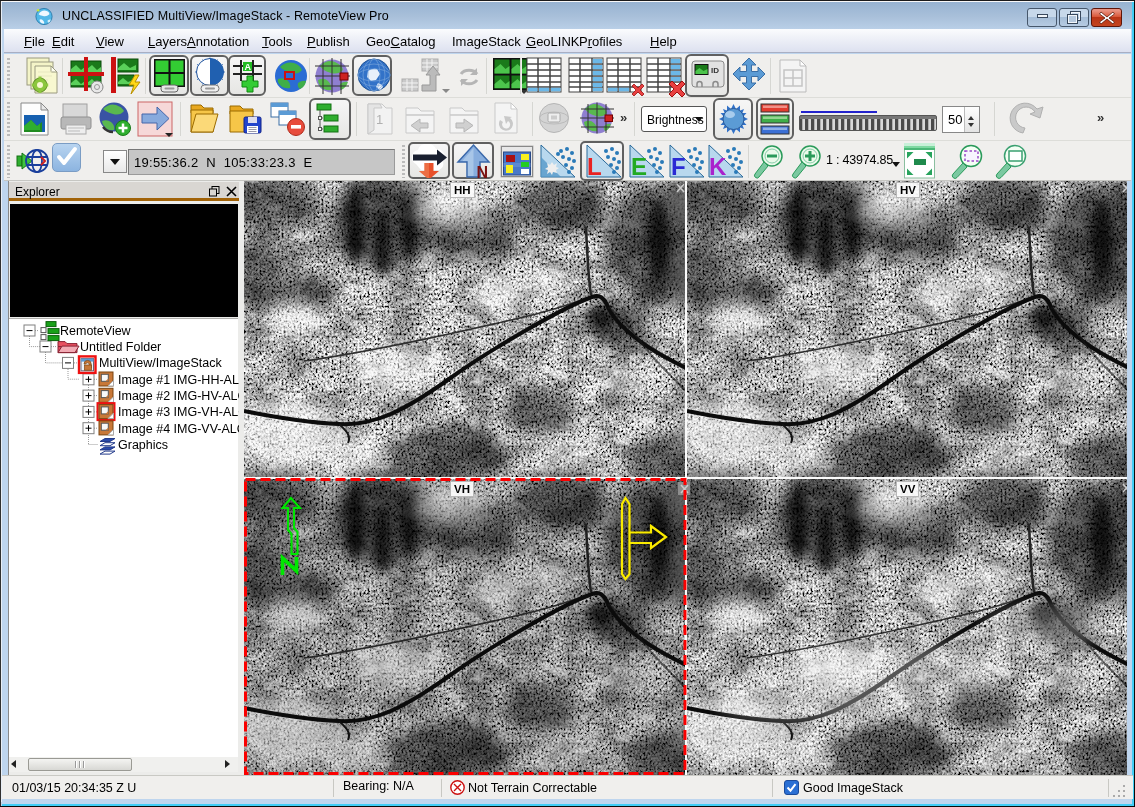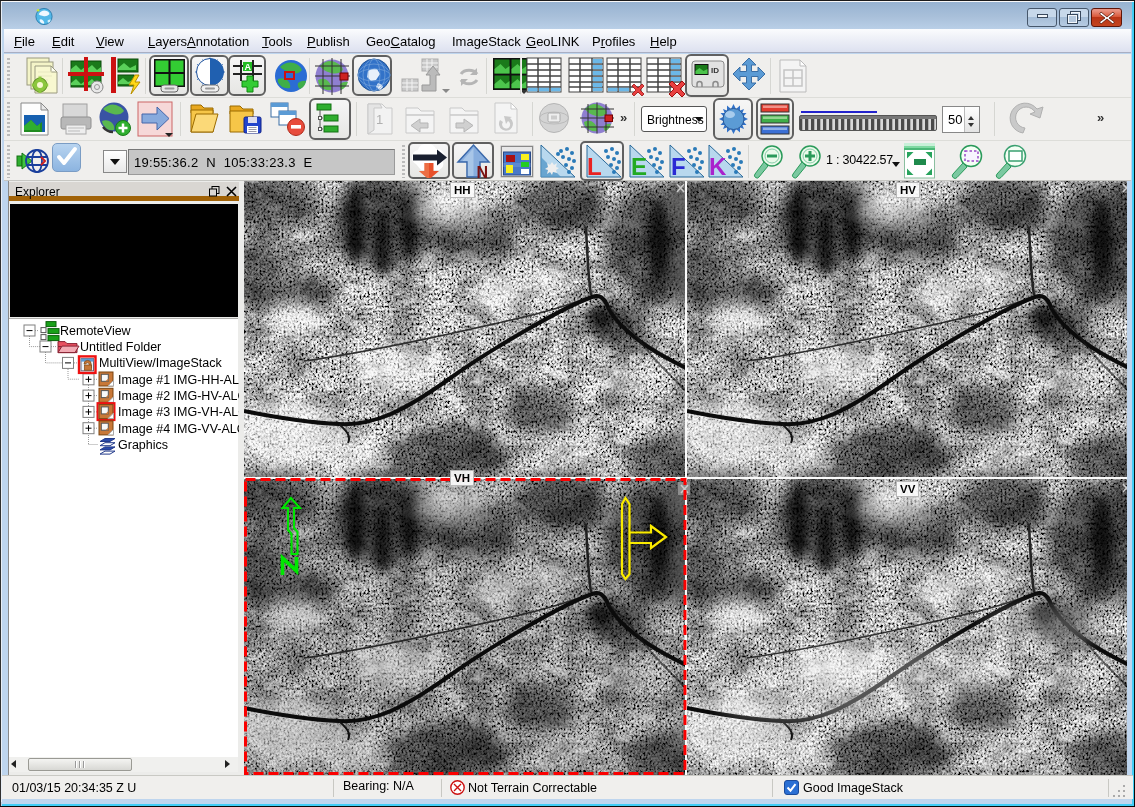--- a/index.html
+++ b/index.html
@@ -27,34 +27,35 @@
 #menu u{text-decoration:underline}
 
 #tbs{left:4px;top:54px;width:1127px;height:127px;background:#f0efed}
 .tbrow-sep{position:absolute;left:0;width:1127px;height:1px;background:#ddddd9}
 .handle{position:absolute;width:3px;background-image:repeating-linear-gradient(#bbb 0 2px,#f0efed 2px 4px)}
 .vsep{position:absolute;width:2px;background:linear-gradient(90deg,#c9c9c4,#fdfdfc)}
 .tbtn{position:absolute;border:2px solid #606060;border-radius:6px;background:linear-gradient(#f6f6f6,#e6e6e4)}
 .ico{position:absolute}
 
 #panel{left:8px;top:181px;width:236px;height:594px;background:#ececea;border-left:1px solid #898989}
-#exphead{left:9px;top:182px;width:230px;height:19px;background:#d9d6d2;border-bottom:5px solid #a16207;font-size:12px;color:#000}
+#exphead{left:9px;top:182px;width:230px;height:19px;background:#d9d6d2;border-bottom:3px solid #a16207;font-size:12px;color:#000}
 #blackbox{left:10px;top:204px;width:228px;height:113px;background:#000}
 #treebg{left:9px;top:318px;width:229px;height:439px;background:#fff;border-top:1px solid #b0b0ae}
 #hscroll{left:9px;top:757px;width:229px;height:15px;background:#f0f0ee}
 
 #status{left:2px;top:775px;width:1131px;height:24px;background:#f0efed;border-top:1px solid #c9c9c4;font-size:12.5px;color:#000}
 #status .sep{position:absolute;top:3px;width:1px;height:18px;background:#c8c8c3}
 
 #view{left:244px;top:181px;width:883px;height:594px;background:#777;overflow:hidden}
 .qlabel{position:absolute;background:rgba(252,252,252,0.92);border:1px solid #b8b8b8;color:#000;font-size:11.5px;font-weight:bold;line-height:12px;padding:1px 3px;z-index:30}
 </style></head>
 <body>
 <div id="win">
   <div class="abs" id="title">
+      <span class="txt">UNCLASSIFIED MultiView/ImageStack - RemoteView Pro</span>
     <svg style="position:absolute;left:33px;top:5px" width="18" height="19" viewBox="0 0 20 21">
       <circle cx="10" cy="10.5" r="9" fill="#52b8e8" stroke="#2a7aaa"></circle>
       <path d="M4 8 q3 -5 8 -4 q4 1 4 4 q-3 3 -7 2 q-4 -1 -5 -2z" fill="#eef8ff"></path>
       <path d="M5 14 q2 -1 4 1 q2 2 1 3.5 q-3 0 -4 -1.5 q-1 -1.5 -1 -3z" fill="#eef8ff"></path>
       <path d="M14 15 q2 -1.5 3.5 -1 q-0.5 2.5 -2.5 3.5 q-1.5 -1 -1 -2.5z" fill="#d8f0fa"></path>
       <circle cx="3.5" cy="3.5" r="1.4" fill="#c8e834"></circle>
     </svg>
   </div>
   <div class="abs" id="topline"></div>
     <div class="abs" id="topline2"></div>
@@ -70,31 +71,31 @@
   <div class="cap" id="bmax" style="top:8px">
       <div class="g" style="left:11px;top:3px;width:9px;height:8px;border:1.5px solid #f2f6fa;outline:1px solid #38485c"></div>
       <div class="g" style="left:8px;top:6px;width:9px;height:8px;border:1.5px solid #f2f6fa;outline:1px solid #38485c;background:#b6c9de"></div>
     </div>
   <div class="cap" id="bclose" style="top:8px">
       <svg style="position:absolute;left:7px;top:2px" width="16" height="14" viewBox="0 0 16 14">
         <path d="M2 1 L8 6 L14 1 L15.5 3 L10 7 L15.5 11 L14 13 L8 8 L2 13 L0.5 11 L6 7 L0.5 3 Z" fill="#fafcfe" stroke="#5c1a0a" stroke-width="0.8"></path>
       </svg>
     </div>
   <div class="abs" id="menu">
-    <span style="left:10px"><u>F</u>ile</span>
+    <span style="left:20px"><u>F</u>ile</span>
     <span style="left:48px"><u>E</u>dit</span>
     <span style="left:92px"><u>V</u>iew</span>
     <span style="left:144px"><u>L</u>ayers</span>
     <span style="left:183px"><u>A</u>nnotation</span>
     <span style="left:258px"><u>T</u>ools</span>
     <span style="left:303px"><u>P</u>ublish</span>
     <span style="left:362px">Geo<u>C</u>atalog</span>
     <span style="left:448px">ImageStack</span>
     <span style="left:522px"><u>G</u>eoLINK</span>
-    <span style="left:588px">P<u>r</u>ofiles</span>
+    <span style="left:575px">P<u>r</u>ofiles</span>
     <span style="left:646px"><u>H</u>elp</span>
   </div>
   <div class="abs" id="tbs">
     <div class="tbrow-sep" style="top:43px"></div>
     <div class="tbrow-sep" style="top:86px"></div>
       <div class="tbrow-sep" style="top:126px;background:#c6c6c2"></div>
     <div id="iconlayer">
 
 <div class="handle" style="left:3px;top:4px;height:36px"></div>
 <svg class="ico" style="left:19px;top:2px" width="40" height="40" viewBox="0 0 40 40">
@@ -577,21 +578,21 @@
  <rect x="16" y="11.5" width="10" height="3" fill="#2a9a5a"></rect>
  <path d="M13 19 l-9 12 a2.5 2.5 0 0 0 4 3 l9 -11 z" fill="#7ac8a0" stroke="#2a9a5a"></path>
 </svg>
 <svg class="ico" style="left:785px;top:89px" width="37" height="37" viewBox="0 0 37 37">
  <circle cx="21" cy="13" r="10" fill="#eafaea" stroke="#2a9a5a" stroke-width="1.5"></circle>
           <circle cx="21" cy="13" r="7" fill="none" stroke="#88ccaa"></circle>
  <rect x="16" y="11.5" width="10" height="3" fill="#2a9a5a"></rect>
           <rect x="19.5" y="8" width="3" height="10" fill="#2a9a5a"></rect>
  <path d="M13 19 l-9 12 a2.5 2.5 0 0 0 4 3 l9 -11 z" fill="#7ac8a0" stroke="#2a9a5a"></path>
 </svg>
-<div style="position:absolute;left:822px;top:99px;font-size:12.5px;color:#000;letter-spacing:-0.2px">1 : 30422.57</div>
+<div style="position:absolute;left:822px;top:99px;font-size:12.5px;color:#000;letter-spacing:-0.2px">1 : 43974.85</div>
 <div style="position:absolute;left:888px;top:108px;width:0;height:0;border:4px solid transparent;border-top:5px solid #111"></div>
 <svg class="ico" style="left:899px;top:88px" width="33" height="38" viewBox="0 0 33 38">
  <rect x="1.5" y="3" width="30" height="33" fill="#fff" stroke="#8abf9f"></rect>
  <path d="M1 1 h31 v7 h-31 z" fill="#7fd9a2"></path>
           <path d="M1 1 h31 v3 h-31 z" fill="#c8f0d8"></path>
           <path d="M1 6 h31 v2 h-31 z" fill="#4cb878"></path>
  <rect x="11" y="17" width="12" height="6" fill="#1f8a4c"></rect>
  <g fill="#27a35c">
             <path d="M4 10 l6.5 0 -6.5 6.5 z M29 10 l0 6.5 -6.5 -6.5 z M4 33 l0 -6.5 6.5 6.5 z M29 33 l-6.5 0 6.5 -6.5 z"></path>
           </g>
@@ -818,21 +819,21 @@
   <path d="M38.5 394 L38.5 377 L52.5 390 L52.5 376" stroke-width="3.6"></path>
 </g>
 <g fill="none" stroke="#f0e000" stroke-width="2.2">
   <path d="M381.5 317 L378 323 L378 393 L381.5 398 L385.5 393 L385.5 323 Z"></path>
   <path d="M385.5 351.5 L407 351.5 L407 345 L422 356 L407 367 L407 362 L385.5 362"></path>
 </g>
 </svg>
   </div>
   <div class="qlabel" style="left:450px;top:182px">HH</div>
   <div class="qlabel" style="left:896px;top:182px">HV</div>
-  <div class="qlabel" style="left:450px;top:470px">VH</div>
+  <div class="qlabel" style="left:450px;top:481px">VH</div>
   <div class="qlabel" style="left:896px;top:481px">VV</div>
   <div class="abs" id="status">
     <span style="position:absolute;left:10px;top:5px">01/03/15 20:34:35 Z U</span>
     <div class="sep" style="left:331px"></div>
     <span style="position:absolute;left:341px;top:3px">Bearing: N/A</span>
     <div class="sep" style="left:439px"></div>
     <span style="position:absolute;left:466px;top:5px">Not Terrain Correctable</span>
     <svg style="position:absolute;left:448px;top:4px" width="15" height="15" viewBox="0 0 15 15">
         <circle cx="7.5" cy="7.5" r="6.7" fill="#fff" stroke="#cc1111" stroke-width="1.4"></circle>
         <path d="M4 4 l7 7 m0 -7 l-7 7" stroke="#cc1111" stroke-width="1.4"></path>

